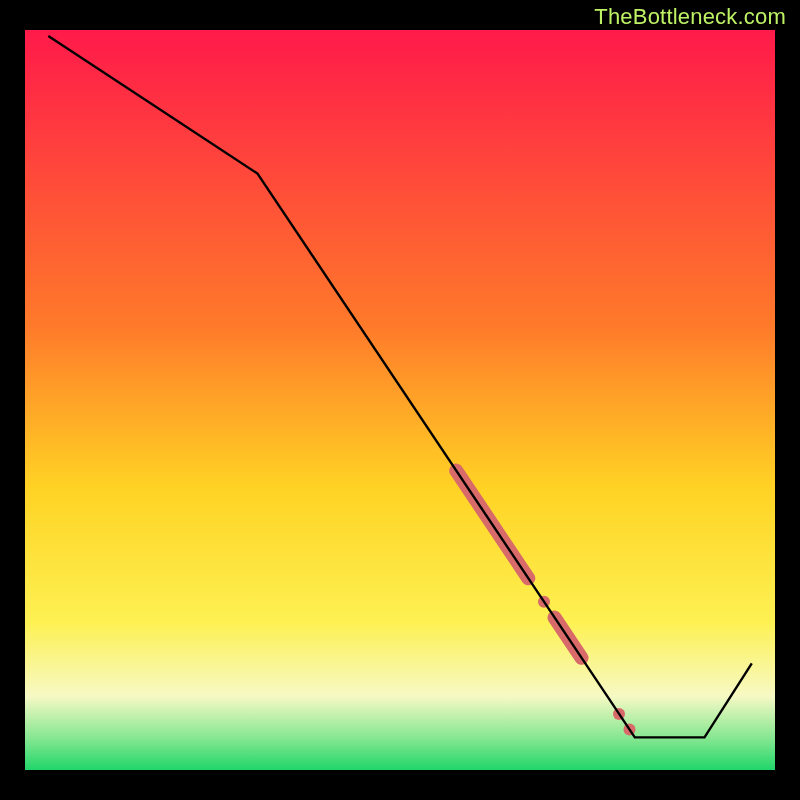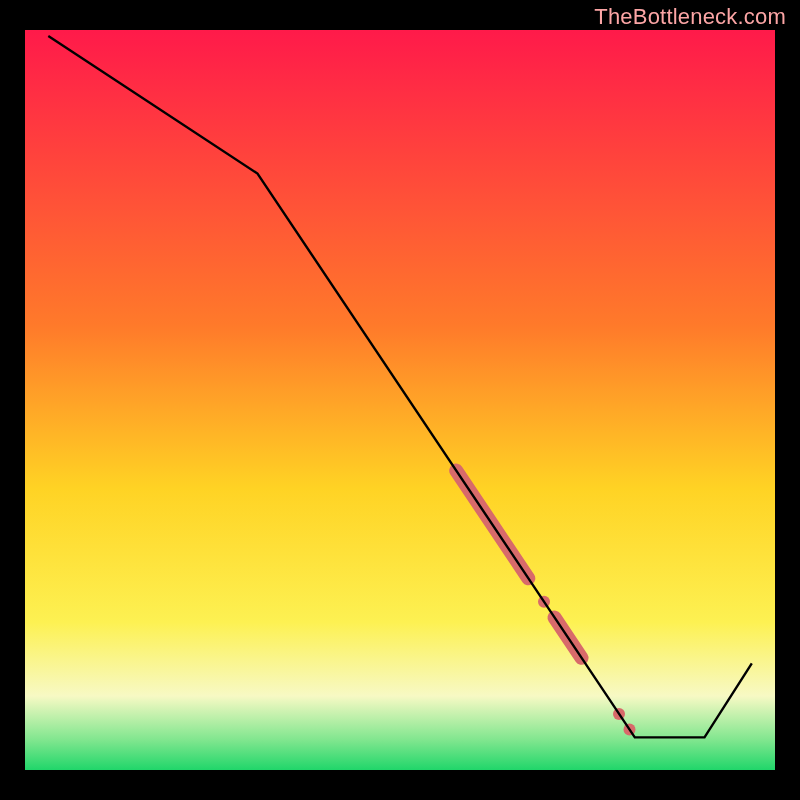--- a/index.html
+++ b/index.html
@@ -16,21 +16,21 @@
     left: 0;
     width: 800px;
     height: 800px;
   }
   .watermark {
     position: absolute;
     top: 4px;
     right: 14px;
     font-family: Arial, Helvetica, sans-serif;
     font-size: 22px;
-    color: #fca5a5;
+    color: #bef264;
     letter-spacing: 0.2px;
     pointer-events: none;
     user-select: none;
   }
 </style>
 </head>
 <body>
 
 <svg class="canvas" viewBox="0 0 800 800" preserveAspectRatio="none">
   <defs>

